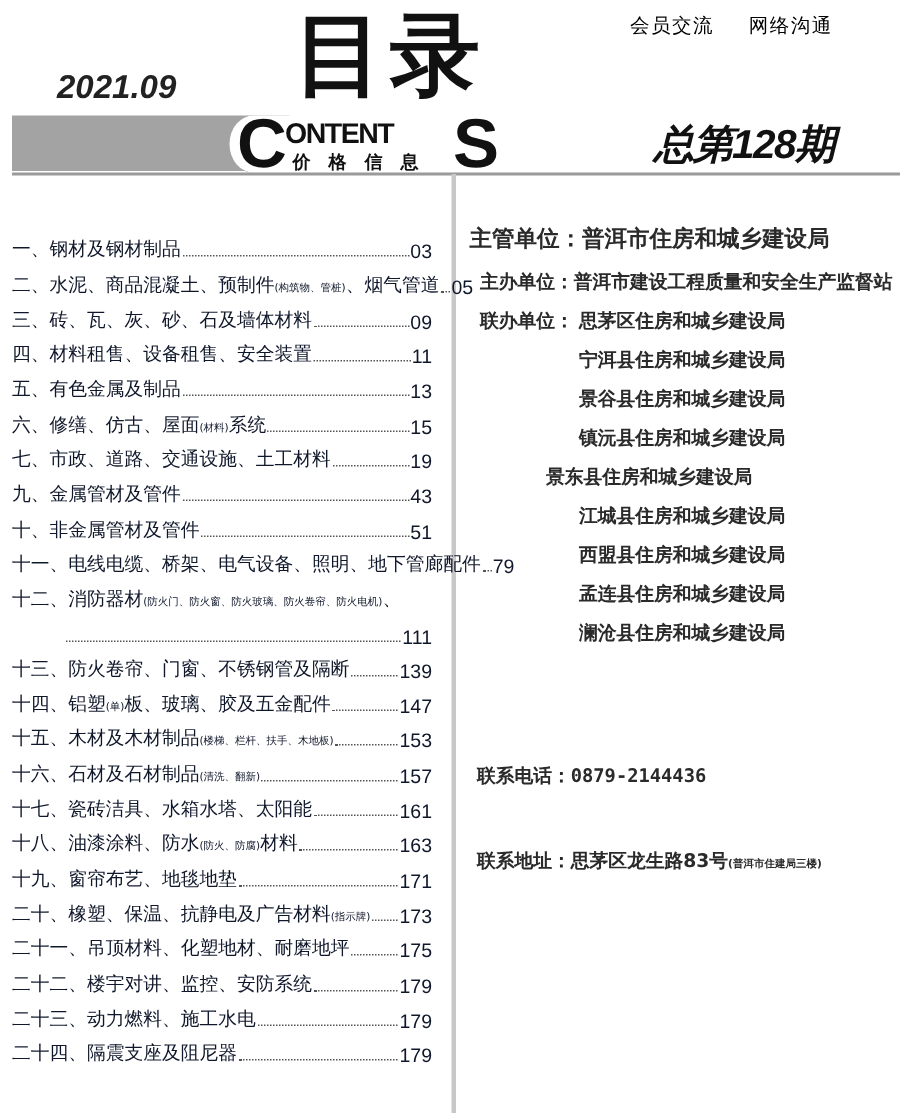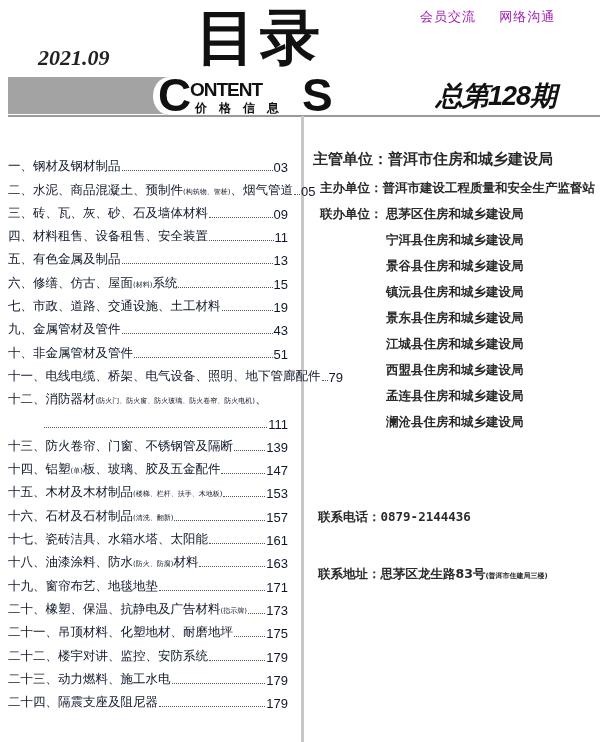--- a/index.html
+++ b/index.html
@@ -1,21 +1,21 @@
 <!DOCTYPE html>
 <html><head>
 <meta charset="utf-8">
 <style>
   html,body{margin:0;padding:0;background:#fff;}
   body{width:600px;height:742px;position:relative;overflow:hidden;font-family:"DejaVu Sans","Liberation Sans",sans-serif;color:#2a2a2a;}
   .abs{position:absolute;}
-  .topright{top:8px;left:420px;font-size:13px;color:#a21caf;letter-spacing:1px;white-space:nowrap;}
+  .topright{top:8px;left:420px;font-size:13px;color:#000000;letter-spacing:1px;white-space:nowrap;}
   .topright span{margin-right:18px;}
   .bigtitle{top:2px;left:196px;font-size:60px;font-weight:bold;color:#111;letter-spacing:4px;line-height:70px;}
-  .date{top:45px;left:38px;font-size:22px;font-weight:bold;font-style:italic;color:#222;font-family:Liberation Serif, serif;}
+  .date{top:45px;left:38px;font-size:22px;font-weight:bold;font-style:italic;color:#222;font-family:Liberation Sans, sans-serif;}
   .band{top:77px;left:8px;width:185px;height:37px;background:#a3a3a3;}
   .bandcut{top:77px;left:150px;width:190px;height:38px;background:#fff;border-radius:22px 0 0 22px;border-left:3px solid #a3a3a3;}
   .contents-c{top:72px;left:158px;font-size:46px;font-weight:bold;color:#111;font-family:"Liberation Sans",sans-serif;line-height:46px;}
   .contents-mid{top:80px;left:190px;font-size:19px;font-weight:bold;color:#111;letter-spacing:-1px;font-family:"Liberation Sans",sans-serif;line-height:19px;}
   .contents-s{top:72px;left:302px;font-size:46px;font-weight:bold;color:#111;font-family:"Liberation Sans",sans-serif;line-height:46px;}
   .contents-sub{top:100px;left:195px;font-size:12px;font-weight:bold;color:#111;letter-spacing:12px;white-space:nowrap;}
   .issue{top:78px;left:436px;font-size:27px;font-weight:bold;font-style:italic;color:#111;letter-spacing:-1px;font-family:"Liberation Sans",sans-serif;}
   .hline{top:115px;left:8px;width:592px;height:2px;background:#9a9a9a;}
   .vline{top:116px;left:301px;width:3px;height:626px;background:#c8c8c8;}
   .toc{top:152px;left:8px;width:280px;}
@@ -178,21 +178,21 @@
 </div>
 <div class="row r-sub" style="top:180px;left:320px;">
   <span>主办单位：</span><span>普洱市建设工程质量和安全生产监督站</span>
 </div>
 <div class="row r-sub" style="top:206px;left:320px;">联办单位：</div>
 <div id="coorgs">
     <div class="row r-sub" style="top: 206px; left: 386px;">思茅区住房和城乡建设局</div>
     <div class="row r-sub" style="top: 232px; left: 386px;">宁洱县住房和城乡建设局</div>
     <div class="row r-sub" style="top: 258px; left: 386px;">景谷县住房和城乡建设局</div>
     <div class="row r-sub" style="top: 284px; left: 386px;">镇沅县住房和城乡建设局</div>
-    <div class="row r-sub" style="top: 310px; left: 386px;">景东县住房和城乡建设局</div>
+    <div class="row r-sub" style="top: 310px; left: 364px;">景东县住房和城乡建设局</div>
     <div class="row r-sub" style="top: 336px; left: 386px;">江城县住房和城乡建设局</div>
     <div class="row r-sub" style="top: 362px; left: 386px;">西盟县住房和城乡建设局</div>
     <div class="row r-sub" style="top: 388px; left: 386px;">孟连县住房和城乡建设局</div>
     <div class="row r-sub" style="top: 414px; left: 386px;">澜沧县住房和城乡建设局</div>
   </div>
 
 <div class="row r-sub" style="top:509px;left:318px;">
   <span>联系电话：</span><span style="font-family:'DejaVu Sans Mono',monospace;text-align:center;">0879-2144436</span>
 </div>
 <div class="row r-sub" style="top:566px;left:318px;">

